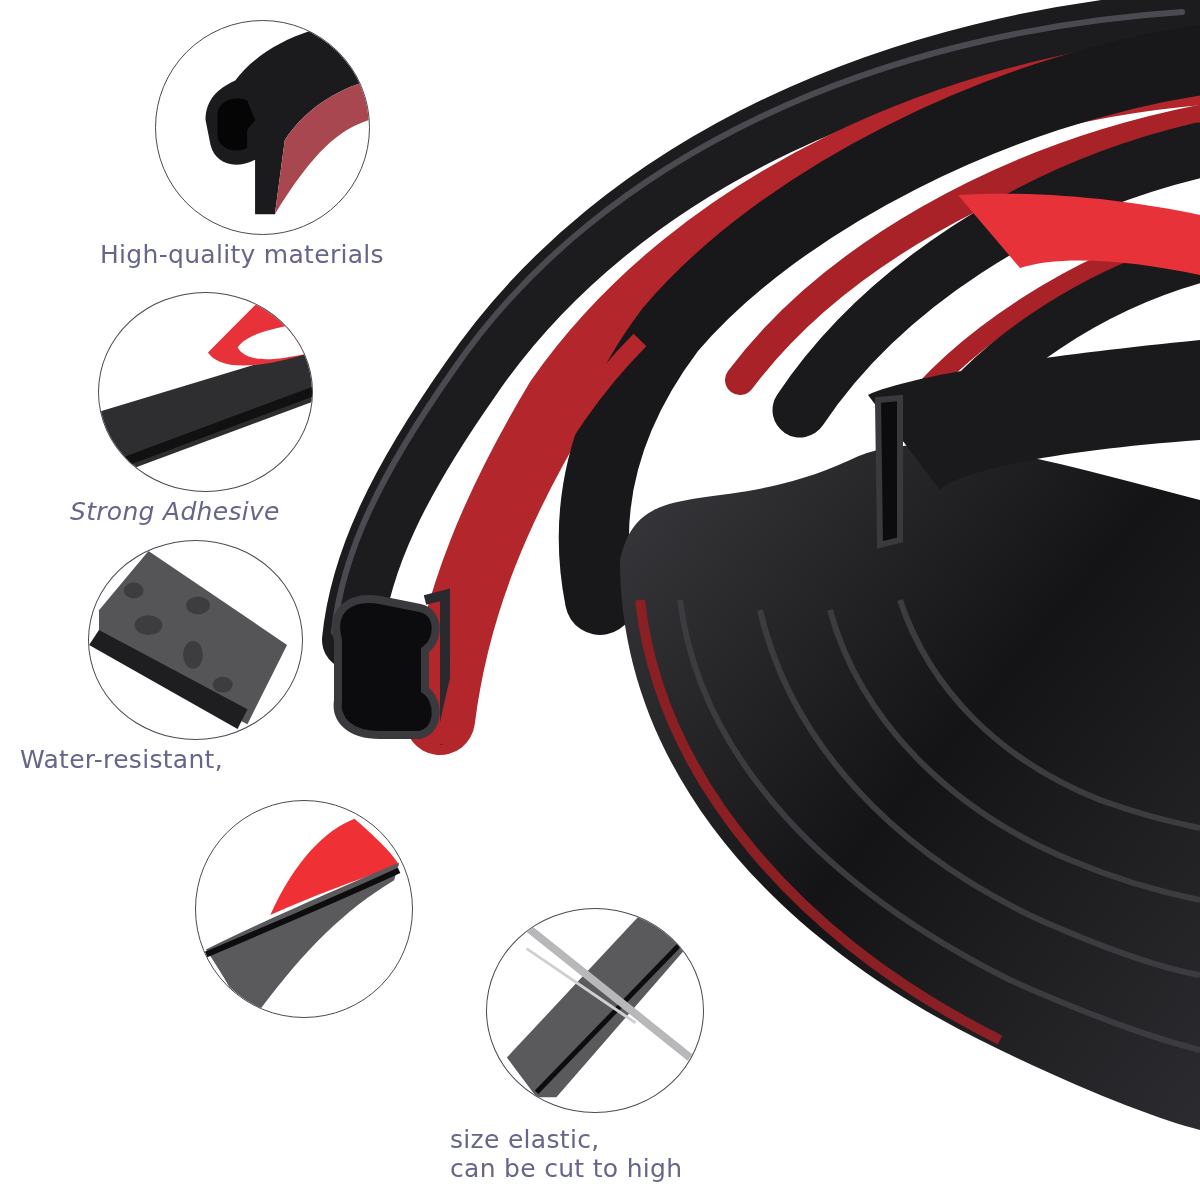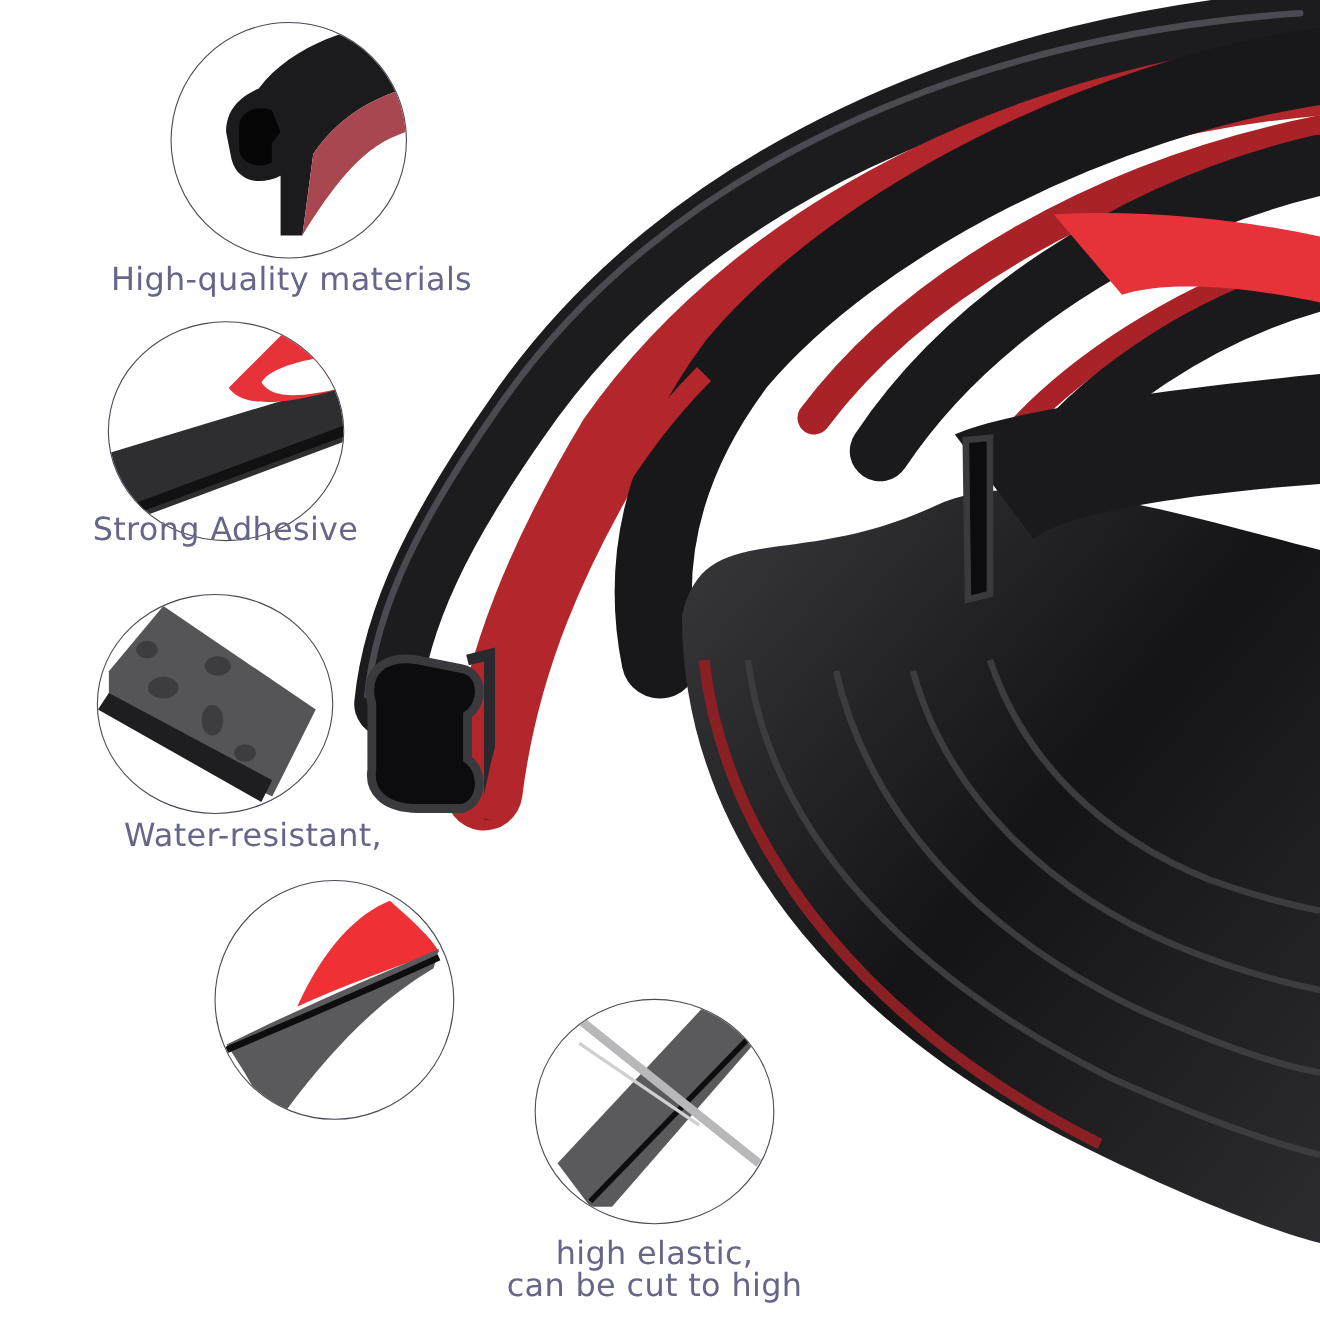--- a/index.html
+++ b/index.html
@@ -1,20 +1,20 @@
 <!DOCTYPE html>
 <html><head>
 <meta charset="utf-8">
 <style>
   html, body { margin: 0; padding: 0; background: #ffffff; }
   body { width: 1200px; height: 1200px; position: relative; overflow: hidden; font-family: "DejaVu Sans", sans-serif; }
   .coil { position: absolute; left: 0; top: 0; width: 1200px; height: 1200px; }
   .circle { position: absolute; border: 1.5px solid #4a4a55; border-radius: 50%; overflow: hidden; background: #fff; box-sizing: border-box; }
   .circle svg { width: 100%; height: 100%; display: block; }
-  .caption { position: absolute; color: #66658a; font-size: 29px; text-align: center; line-height: 29px; letter-spacing: 0.3px; white-space: nowrap; }
+  .caption { position: absolute; color: #66658a; font-size: 25px; text-align: left; line-height: 29px; letter-spacing: 0.3px; white-space: nowrap; }
 </style>
 </head>
 <body>
 
 <svg class="coil" viewBox="0 0 1200 1200" xmlns="http://www.w3.org/2000/svg">
   <defs>
     <linearGradient id="rub" x1="0" y1="0" x2="1" y2="1">
       <stop offset="0" stop-color="#3a3a3e"></stop>
       <stop offset="0.5" stop-color="#141416"></stop>
       <stop offset="1" stop-color="#2c2c30"></stop>
@@ -59,21 +59,21 @@
 <div class="caption" style="left:100px; top:240px; width:330px;">High-quality materials</div>
 
 <div class="circle" style="left:98px; top:292px; width:215px; height:200px;">
   <svg viewBox="0 0 215 200">
     <path d="M0,120 L215,55 L215,110 L0,190 Z" fill="#2e2e31"></path>
     <path d="M0,175 L215,95 L215,105 L0,185 Z" fill="#111"></path>
     <path d="M75,0 L170,0 C150,20 130,40 110,60 C120,75 150,80 215,60 L215,20 C170,25 155,10 160,0 Z" fill="#e8323a"></path>
     <path d="M140,55 C150,40 180,35 215,28 L215,60 C180,68 150,72 140,55 Z" fill="#ffffff"></path>
   </svg>
 </div>
-<div class="caption" style="left:70px; top:467px; width:270px;">Strong Adhesive</div>
+<div class="caption" style="left:70px; top:497px; width:270px;font-style:italic;">Strong Adhesive</div>
 
 <div class="circle" style="left:88px; top:540px; width:215px; height:200px;">
   <svg viewBox="0 0 215 200">
     <path d="M10,70 L60,10 L200,105 L160,185 L10,110 Z" fill="#555558"></path>
     <path d="M10,90 L160,170 L150,190 L0,105 Z" fill="#1e1e20"></path>
     <ellipse cx="45" cy="50" rx="10" ry="8" fill="#3d3d40"></ellipse>
     <ellipse cx="110" cy="65" rx="12" ry="9" fill="#3d3d40"></ellipse>
     <ellipse cx="60" cy="85" rx="14" ry="10" fill="#3d3d40"></ellipse>
     <ellipse cx="105" cy="115" rx="10" ry="14" fill="#3d3d40"></ellipse>
     <ellipse cx="135" cy="145" rx="10" ry="8" fill="#3d3d40"></ellipse>
@@ -95,15 +95,15 @@
 
 <div class="circle" style="left:486px; top:908px; width:218px; height:205px;">
   <svg viewBox="0 0 218 205">
     <path d="M20,150 L160,0 L218,0 L218,20 L70,190 L50,190 Z" fill="#5a5a5d"></path>
     <path d="M50,185 L210,20" stroke="#0d0d0e" stroke-width="5"></path>
     <path d="M40,18 L205,150" stroke="#b8b8bb" stroke-width="8"></path>
     <path d="M40,40 L150,115" stroke="#d0d0d3" stroke-width="3"></path>
   </svg>
 </div>
 <div class="caption" style="left:450px; top:1125px; width:290px;">
-  <div>high elastic,</div>
+  <div>size elastic,</div>
   <div>can be cut to high</div>
 </div>
 
 </body></html>

